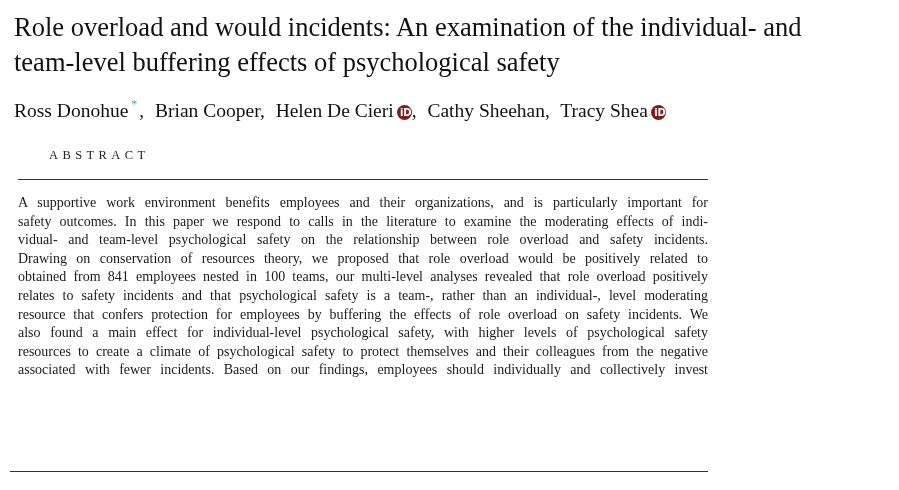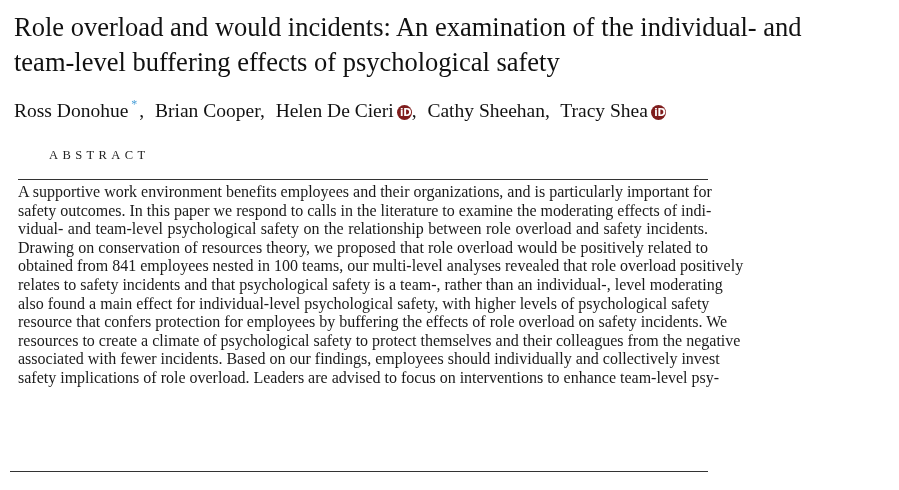--- a/index.html
+++ b/index.html
@@ -16,23 +16,23 @@
   .orcid { display: inline-block; width: 15px; height: 15px; border-radius: 50%;
            background: #7f1d1d; color: #fff; font-family: "DejaVu Sans", sans-serif;
            font-size: 10px; font-weight: bold; line-height: 15px; text-align: right;
            vertical-align: 1px; margin-left: 3px; }
   .abstract-head { position: absolute; left: 18px; top: 148px;
                    font-family: "Liberation Serif", "DejaVu Serif", serif;
                    font-size: 12.5px; letter-spacing: 4.4px; color: #222; margin-left: 31px; }
   .rule { position: absolute; height: 1px; background: #333; }
   .rule.top { left: 18px; top: 179px; width: 690px; }
   .rule.bottom { left: 10px; top: 471px; width: 698px; }
-  .abstract-body { position: absolute; left: 18px; top: 183px; width: 690px;
+  .abstract-body { position: absolute; left: 18px; top: 194px; width: 690px;
                    font-family: "Liberation Serif", "DejaVu Serif", serif;
-                   font-size: 16px; line-height: 18.6px; color: #1a1a1a; }
+                   font-size: 14px; line-height: 18.6px; color: #1a1a1a; }
   .abstract-body .line { display: block; white-space: nowrap; text-align: justify;
                          text-align-last: justify; height: 18.6px; }
   .abstract-body .line.last { text-align-last: left; }
 </style>
 </head>
 <body>
 
 <h1 class="title">
   <span>Role overload and would incidents: An examination of the individual- and</span><br>
   <span>team-level buffering effects of psychological safety</span>
@@ -49,20 +49,19 @@
 <div class="abstract-head">ABSTRACT</div>
 <div class="rule top"></div>
 
 <div class="abstract-body">
   <span class="line">A supportive work environment benefits employees and their organizations, and is particularly important for</span>
   <span class="line">safety outcomes. In this paper we respond to calls in the literature to examine the moderating effects of indi-</span>
   <span class="line">vidual- and team-level psychological safety on the relationship between role overload and safety incidents.</span>
   <span class="line">Drawing on conservation of resources theory, we proposed that role overload would be positively related to</span>
   <span class="line">obtained from 841 employees nested in 100 teams, our multi-level analyses revealed that role overload positively</span>
   <span class="line">relates to safety incidents and that psychological safety is a team-, rather than an individual-, level moderating</span>
+  <span class="line">resource that confers protection for employees by buffering the effects of role overload on safety incidents. We</span>
   <span class="line">also found a main effect for individual-level psychological safety, with higher levels of psychological safety</span>
-  <span class="line">resource that confers protection for employees by buffering the effects of role overload on safety incidents. We</span>
   <span class="line">resources to create a climate of psychological safety to protect themselves and their colleagues from the negative</span>
   <span class="line">associated with fewer incidents. Based on our findings, employees should individually and collectively invest</span>
-  <span class="line">safety implications of role overload. Leaders are advised to focus on interventions to enhance team-level psy-</span>
 </div>
 
 <div class="rule bottom"></div>
 
 </body></html>

